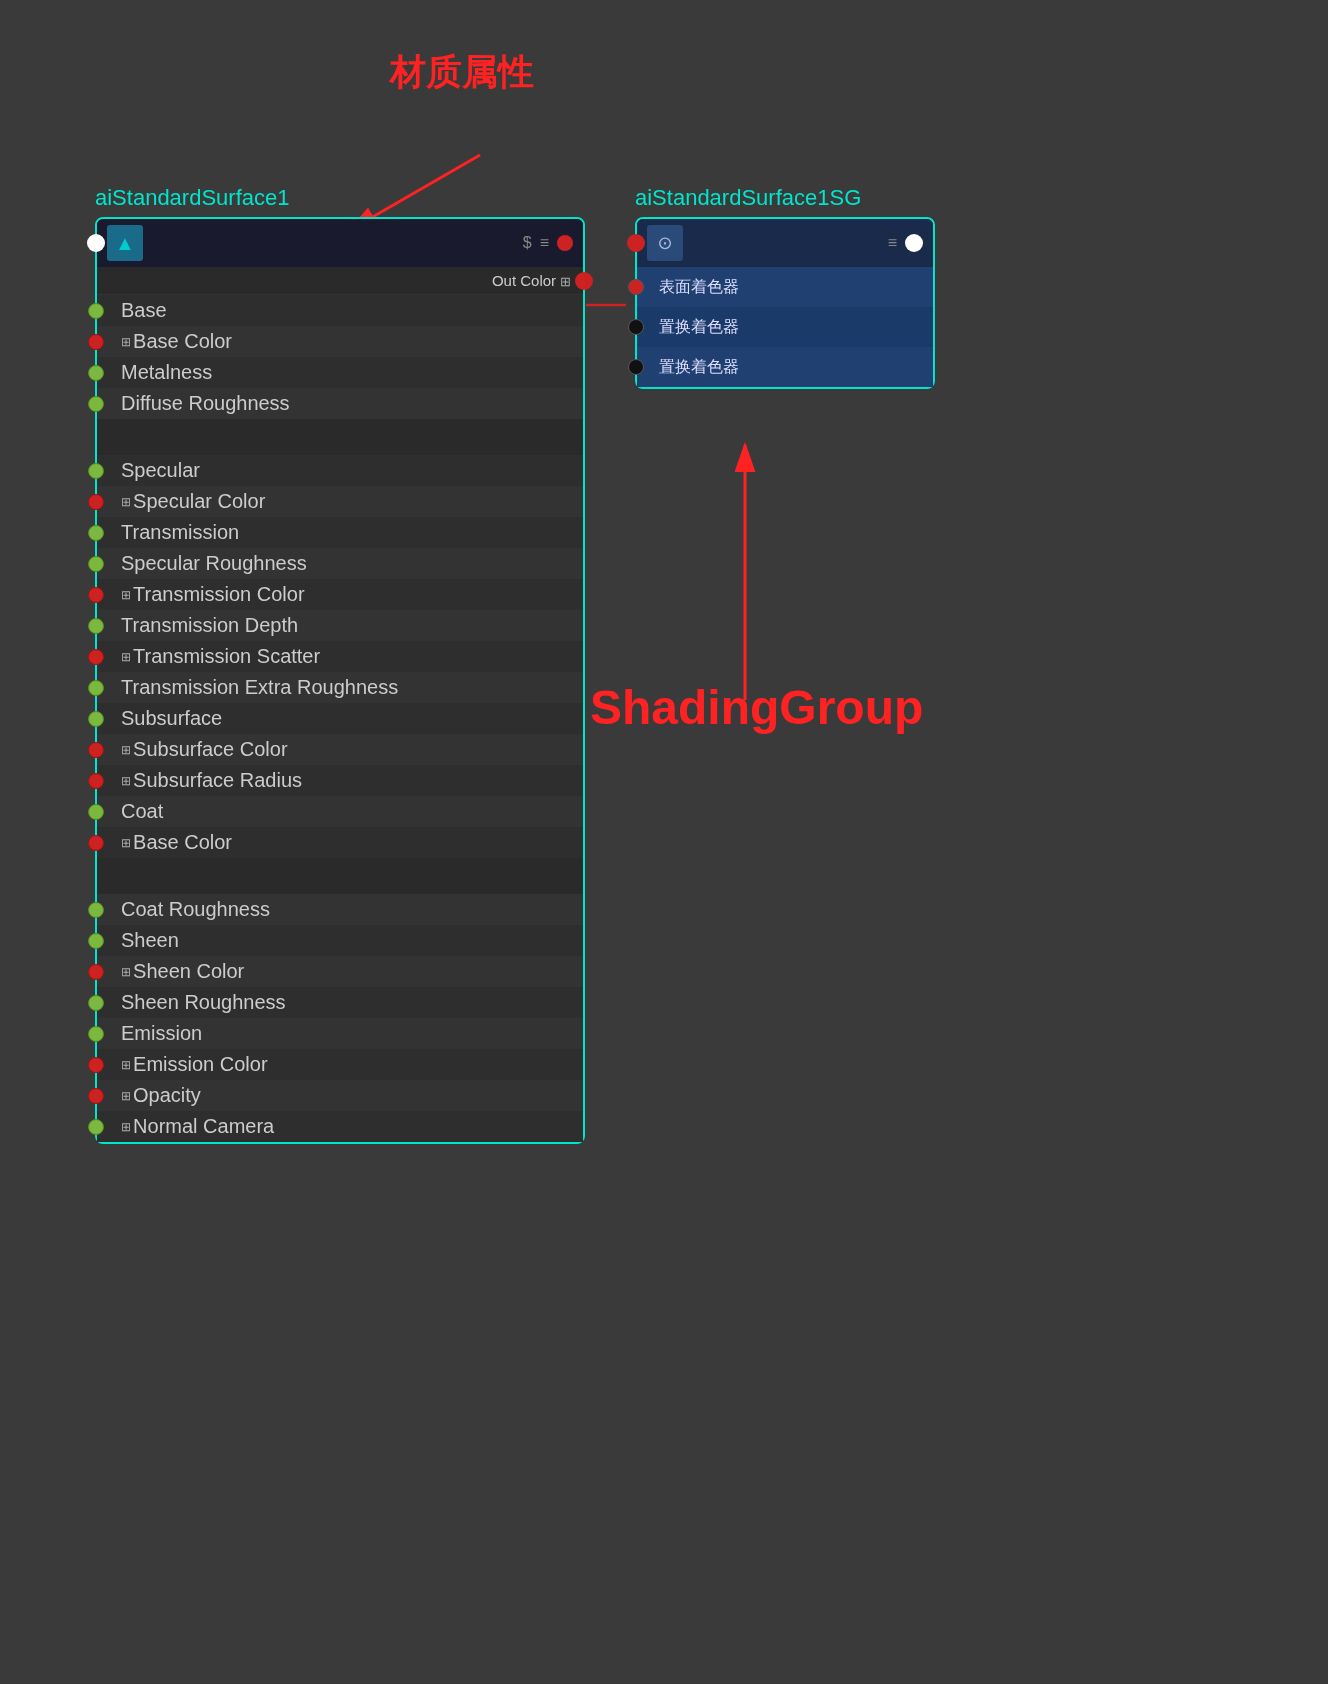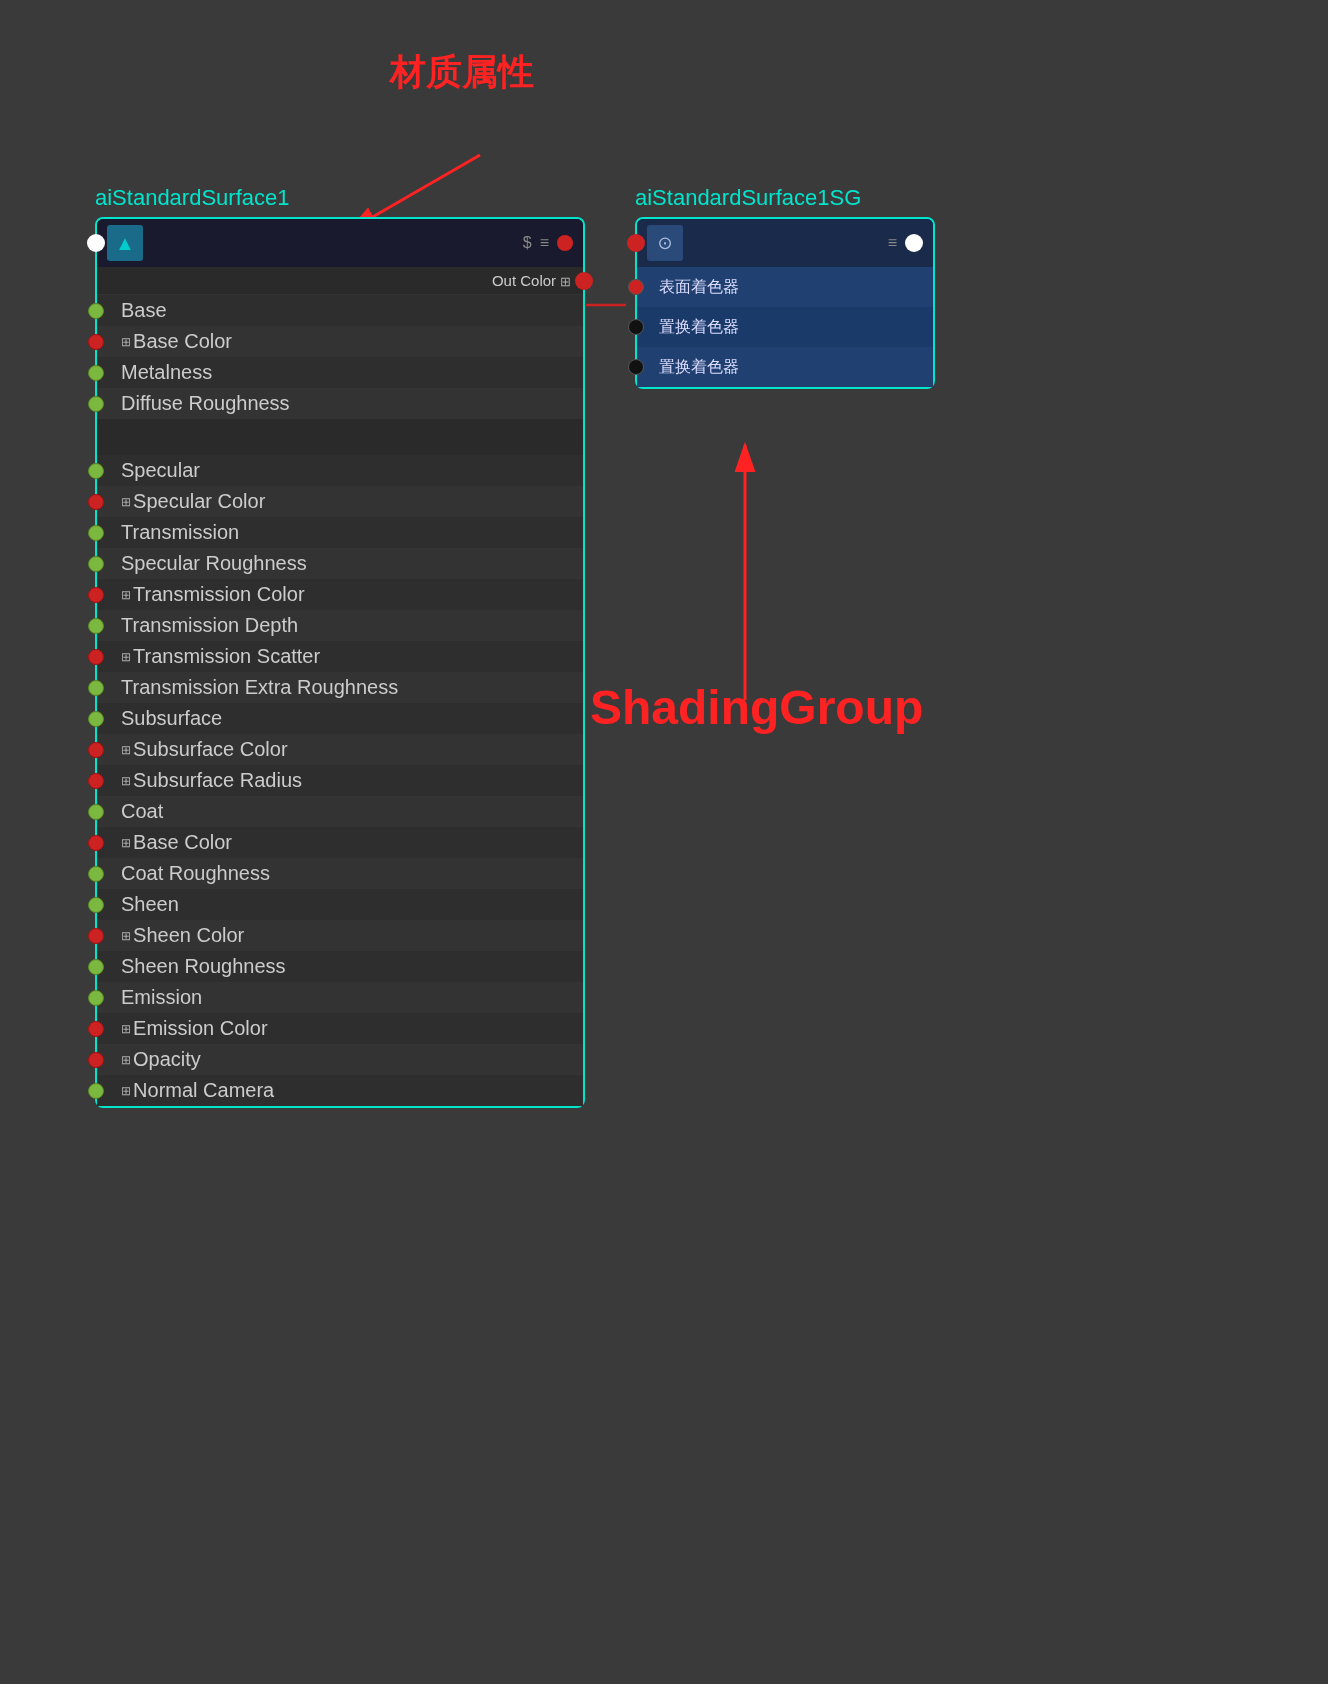--- a/index.html
+++ b/index.html
@@ -355,21 +355,21 @@
         </div>
         <div class="attr-row" style="position: relative; padding-left: 24px;">
           <div style="position: absolute; left: -9px; top: 50%; transform: translateY(-50%); width: 16px; height: 16px; border-radius: 50%; background: rgb(122, 184, 64); border: 1px solid rgb(90, 136, 32); z-index: 10;"></div>
           <span class="attr-name">Coat</span>
         </div>
         <div class="attr-row" style="position: relative; padding-left: 24px;">
           <div style="position: absolute; left: -9px; top: 50%; transform: translateY(-50%); width: 16px; height: 16px; border-radius: 50%; background: rgb(204, 34, 34); border: 1px solid rgb(170, 17, 17); z-index: 10;"></div>
           <span class="attr-plus" style="color: rgb(170, 170, 170); font-size: 12px; margin-right: 2px;">⊞ </span>
           <span class="attr-name">Base Color</span>
         </div>
-        <div class="attr-row" style="position: relative; padding-left: 24px;">
+        <div class="attr-row" style="position: relative; padding-left: 24px; margin-top: 36px;">
           <div style="position: absolute; left: -9px; top: 50%; transform: translateY(-50%); width: 16px; height: 16px; border-radius: 50%; background: rgb(122, 184, 64); border: 1px solid rgb(90, 136, 32); z-index: 10;"></div>
           <span class="attr-name">Coat Roughness</span>
         </div>
         <div class="attr-row" style="position: relative; padding-left: 24px;">
           <div style="position: absolute; left: -9px; top: 50%; transform: translateY(-50%); width: 16px; height: 16px; border-radius: 50%; background: rgb(122, 184, 64); border: 1px solid rgb(90, 136, 32); z-index: 10;"></div>
           <span class="attr-name">Sheen</span>
         </div>
         <div class="attr-row" style="position: relative; padding-left: 24px;">
           <div style="position: absolute; left: -9px; top: 50%; transform: translateY(-50%); width: 16px; height: 16px; border-radius: 50%; background: rgb(204, 34, 34); border: 1px solid rgb(170, 17, 17); z-index: 10;"></div>
           <span class="attr-plus" style="color: rgb(170, 170, 170); font-size: 12px; margin-right: 2px;">⊞ </span>

